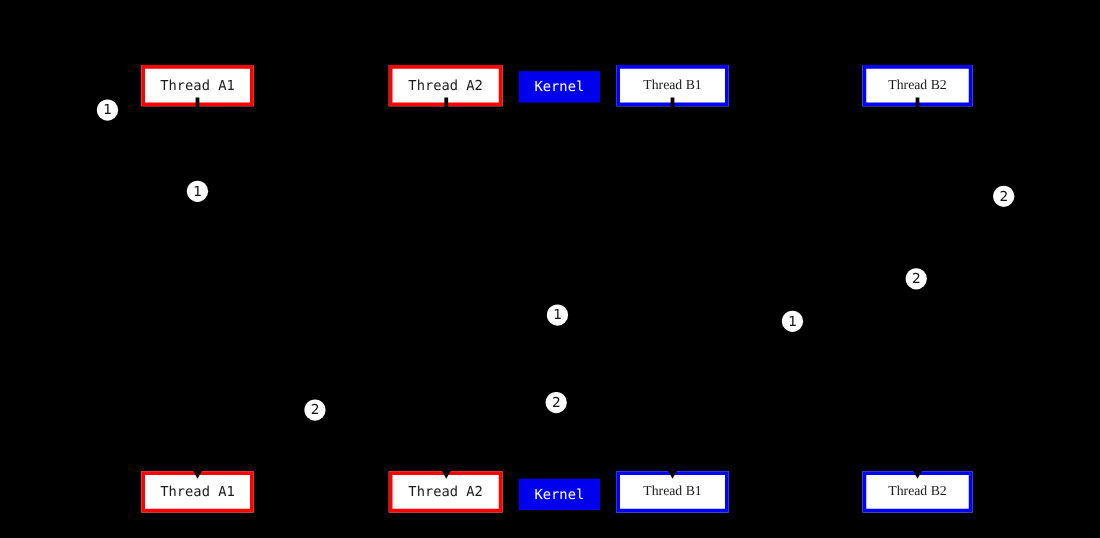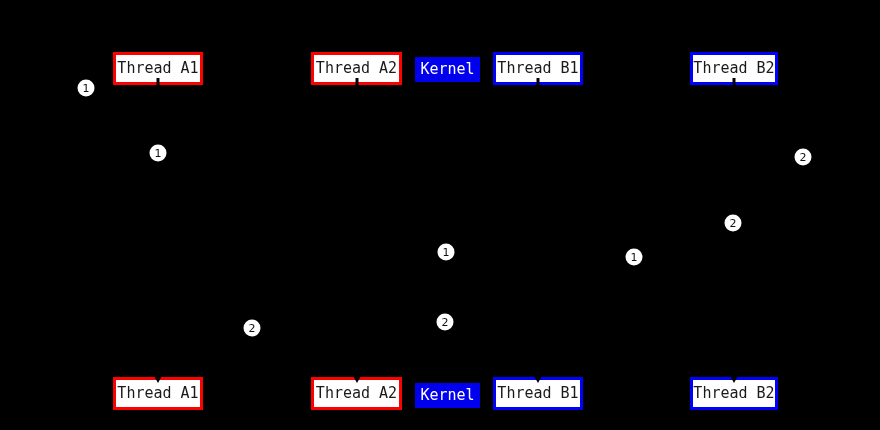--- a/index.html
+++ b/index.html
@@ -16,26 +16,26 @@
     font-family: "DejaVu Sans Mono", monospace;
   }
   .box {
     position: absolute;
     box-sizing: border-box;
     background: var(--box-fill, #fff);
     color: var(--box-text, #1a1a1a);
     display: flex;
     align-items: center;
     justify-content: center;
-    font-size: 15px;
+    font-size: 11px;
     line-height: 1;
     white-space: nowrap;
   }
   .box.thread-a { border: 3px solid var(--thread-a-border, #f00); }
-  .box.thread-b { border: 3px solid var(--thread-b-border, #00f); }
+  .box.thread-b { border: 3px solid var(--thread-b-border, #00f); font-family: Liberation Serif, serif; }
   .box.kernel {
     background: var(--kernel-fill, #0000ee);
     color: var(--kernel-text, #fff);
     border: none;
   }
   
   .box.row-top .tick {
     position: absolute;
     left: 50%;
     bottom: -5px;

